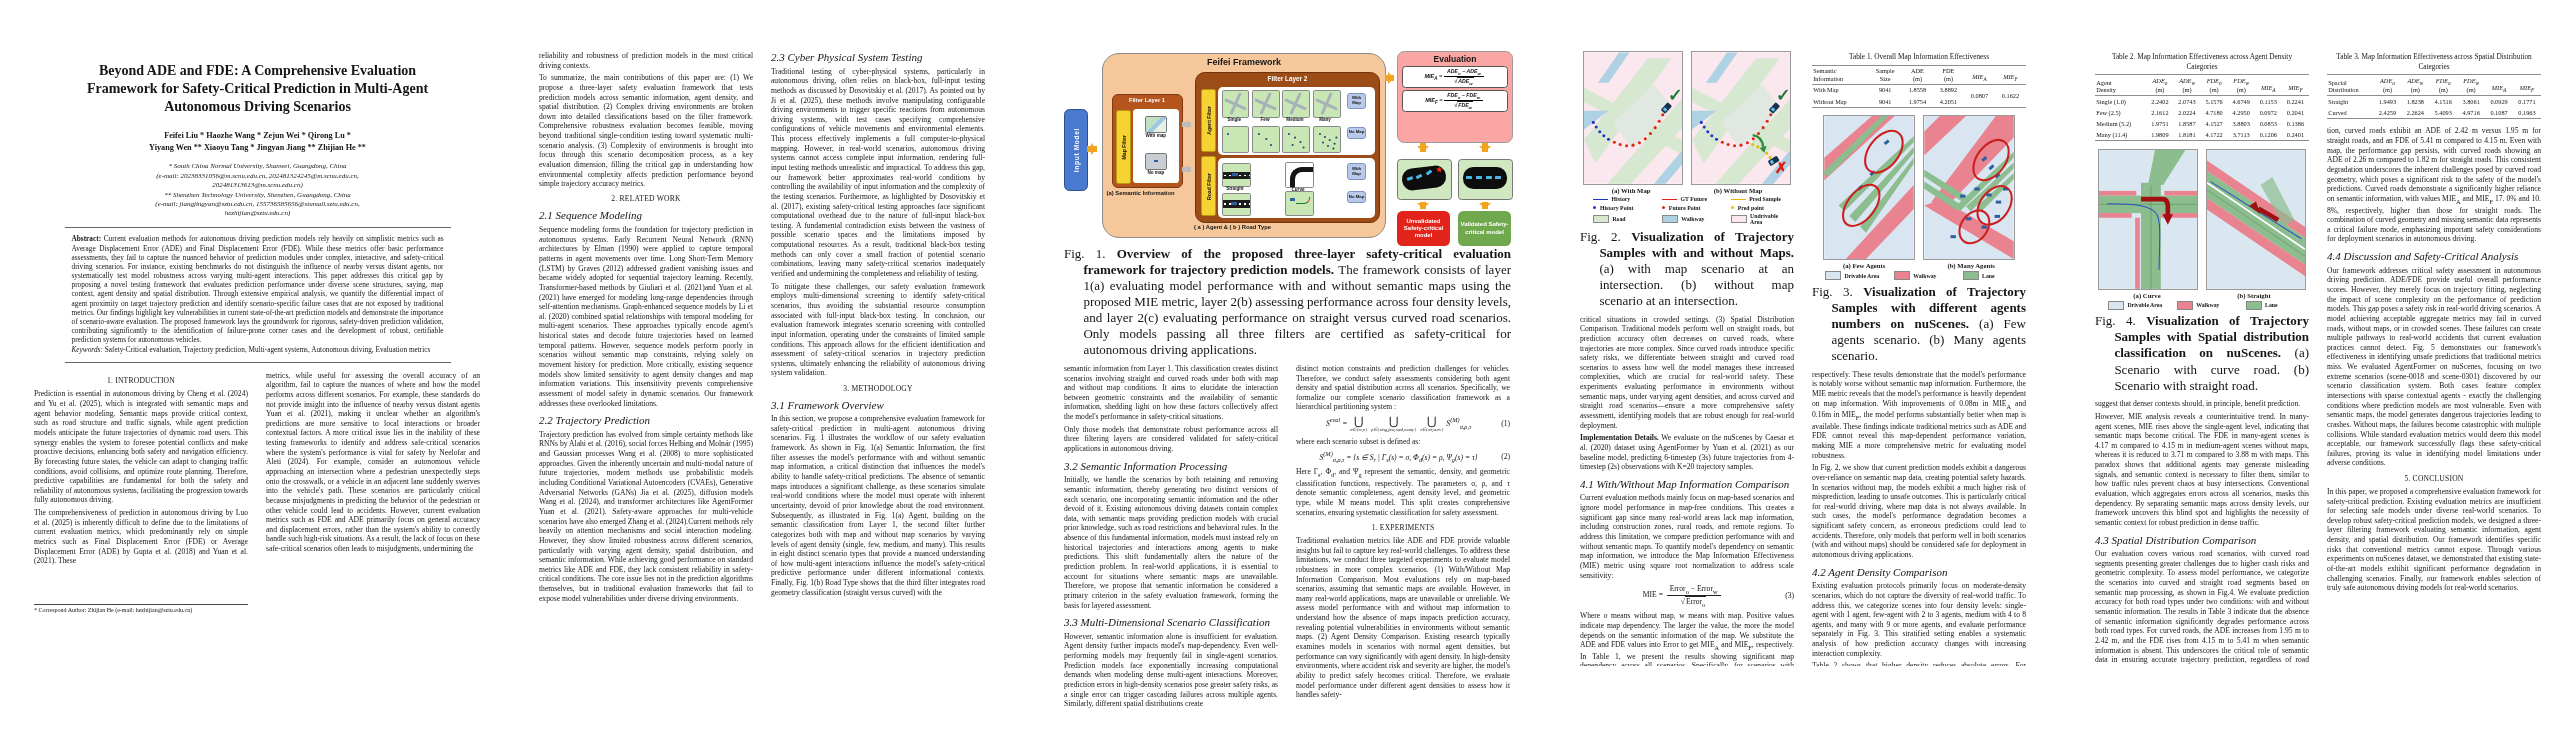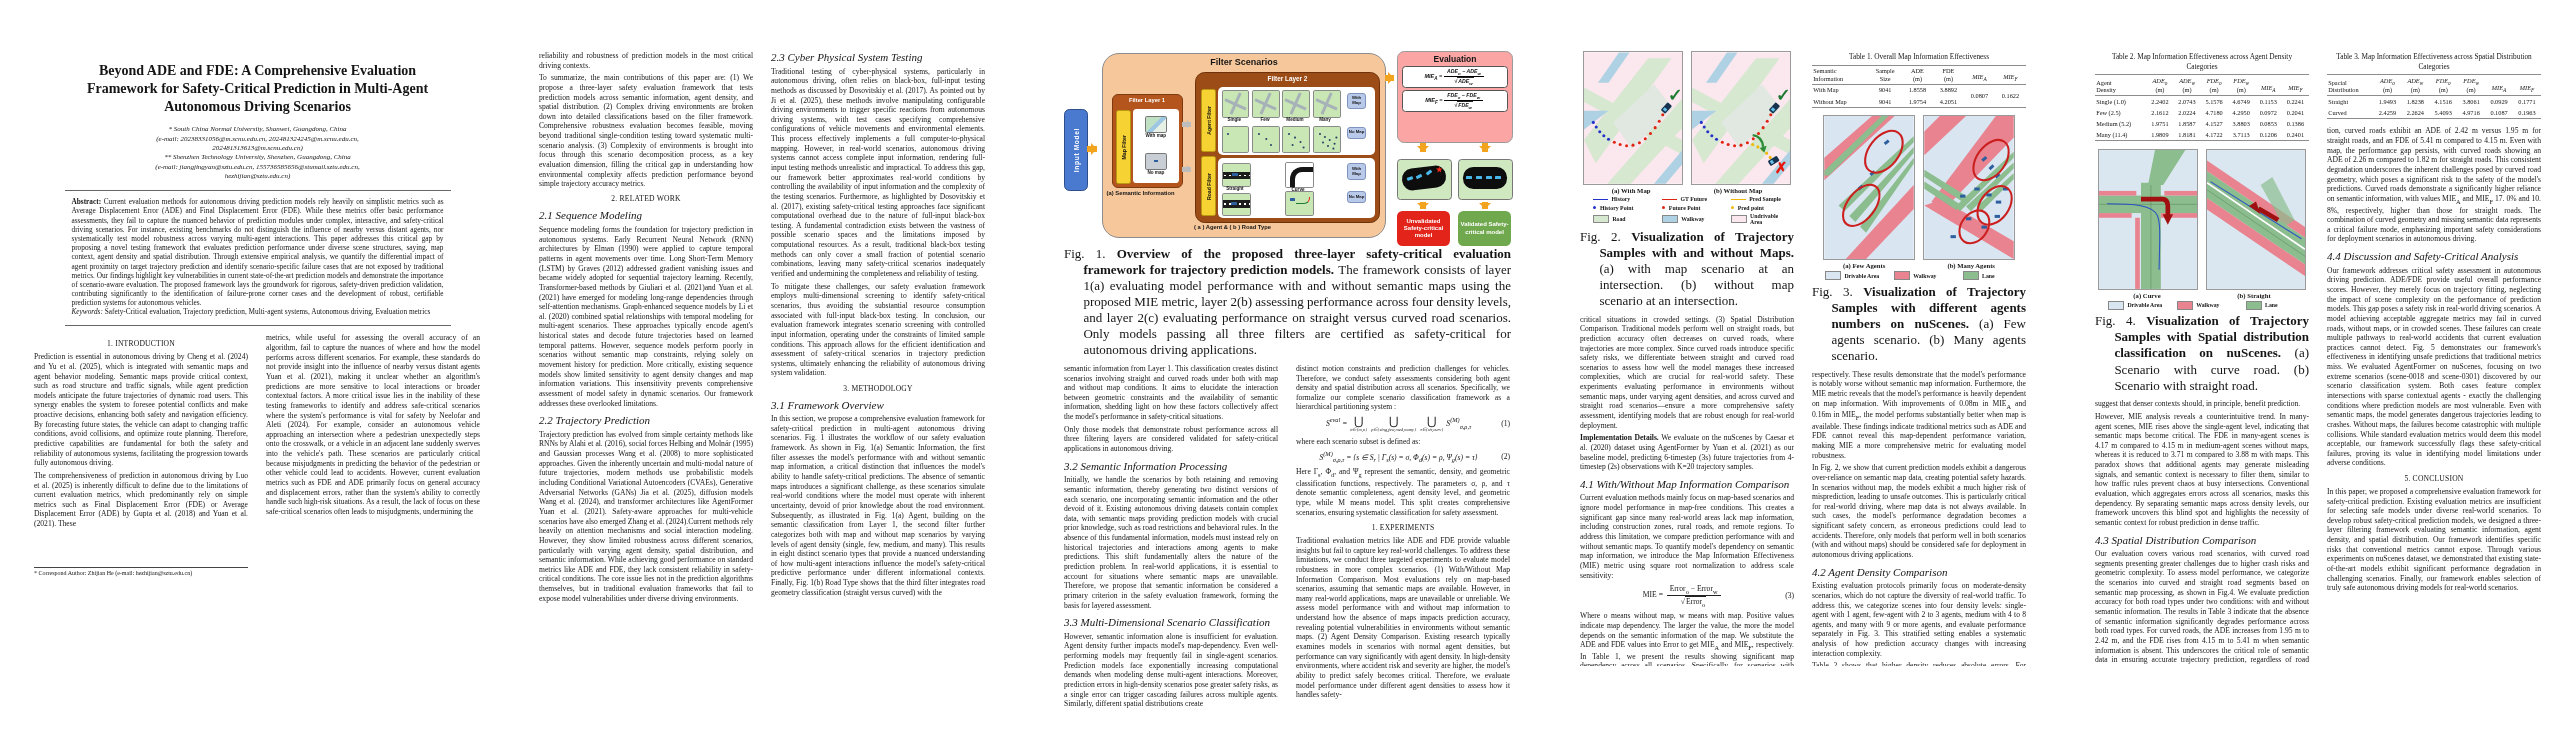--- a/index.html
+++ b/index.html
@@ -150,20 +150,24 @@
   .fig{margin-bottom:1.2px}
   b.runin{font-weight:bold}
 </style>
 </head>
 <body>
 
 <div class="wm">arXiv:2510.10086v1  [cs.RO]  11 Oct 2025</div>
 
 <div class="page" id="p1">
   <div class="title">Beyond ADE and FDE: A Comprehensive Evaluation Framework for Safety-Critical Prediction in Multi-Agent Autonomous Driving Scenarios</div>
+  <div class="authors">
+    <div>Feifei Liu * Haozhe Wang * Zejun Wei * Qirong Lu *</div>
+    <div>Yiyang Wen ** Xiaoyu Tang * Jingyan Jiang ** Zhijian He **</div>
+  </div>
   <div class="affil">
     <div>* South China Normal University, Shanwei, Guangdong, China</div>
     <div>(e-mail: 20238331056@m.scnu.edu.cn, 202481324245@m.scnu.edu.cn,</div>
     <div>202481313613@m.scnu.edu.cn)</div>
     <div>** Shenzhen Technology University, Shenzhen, Guangdong, China</div>
     <div>(e-mail: jiangjingyan@sztu.edu.cn, 155736585656@stumail.sztu.edu.cn,</div>
     <div>hezhijian@sztu.edu.cn)</div>
   </div>
   <div class="rule"></div>
   <div class="absblock">
@@ -208,21 +212,21 @@
 
 <div class="page" id="p3">
 
   <div class="fig1">
     <div class="f1-input">
         <span class="vtext">Input Model</span>
       </div>
     <div class="ar h" style="left:23px;top:95px;width:9.7px"></div>
 
     <div class="f1-frame">
-      <div class="f1-frame-title">Filter Scenarios</div>
+      <div class="f1-frame-title">Feifei Framework</div>
 
       <div class="f1-layer1">
         <div class="f1-l-title">Filter Layer 1</div>
         <div class="ystrip" style="left:3.6px;top:14.6px;width:13.4px;height:72px">
             <span class="vtext">Map Filter</span>
           </div>
         <div class="f1-l1-panel">
           <div style="text-align:center">
             <div class="thumb mapimg"></div>
             <div class="tlabel">With map</div>

